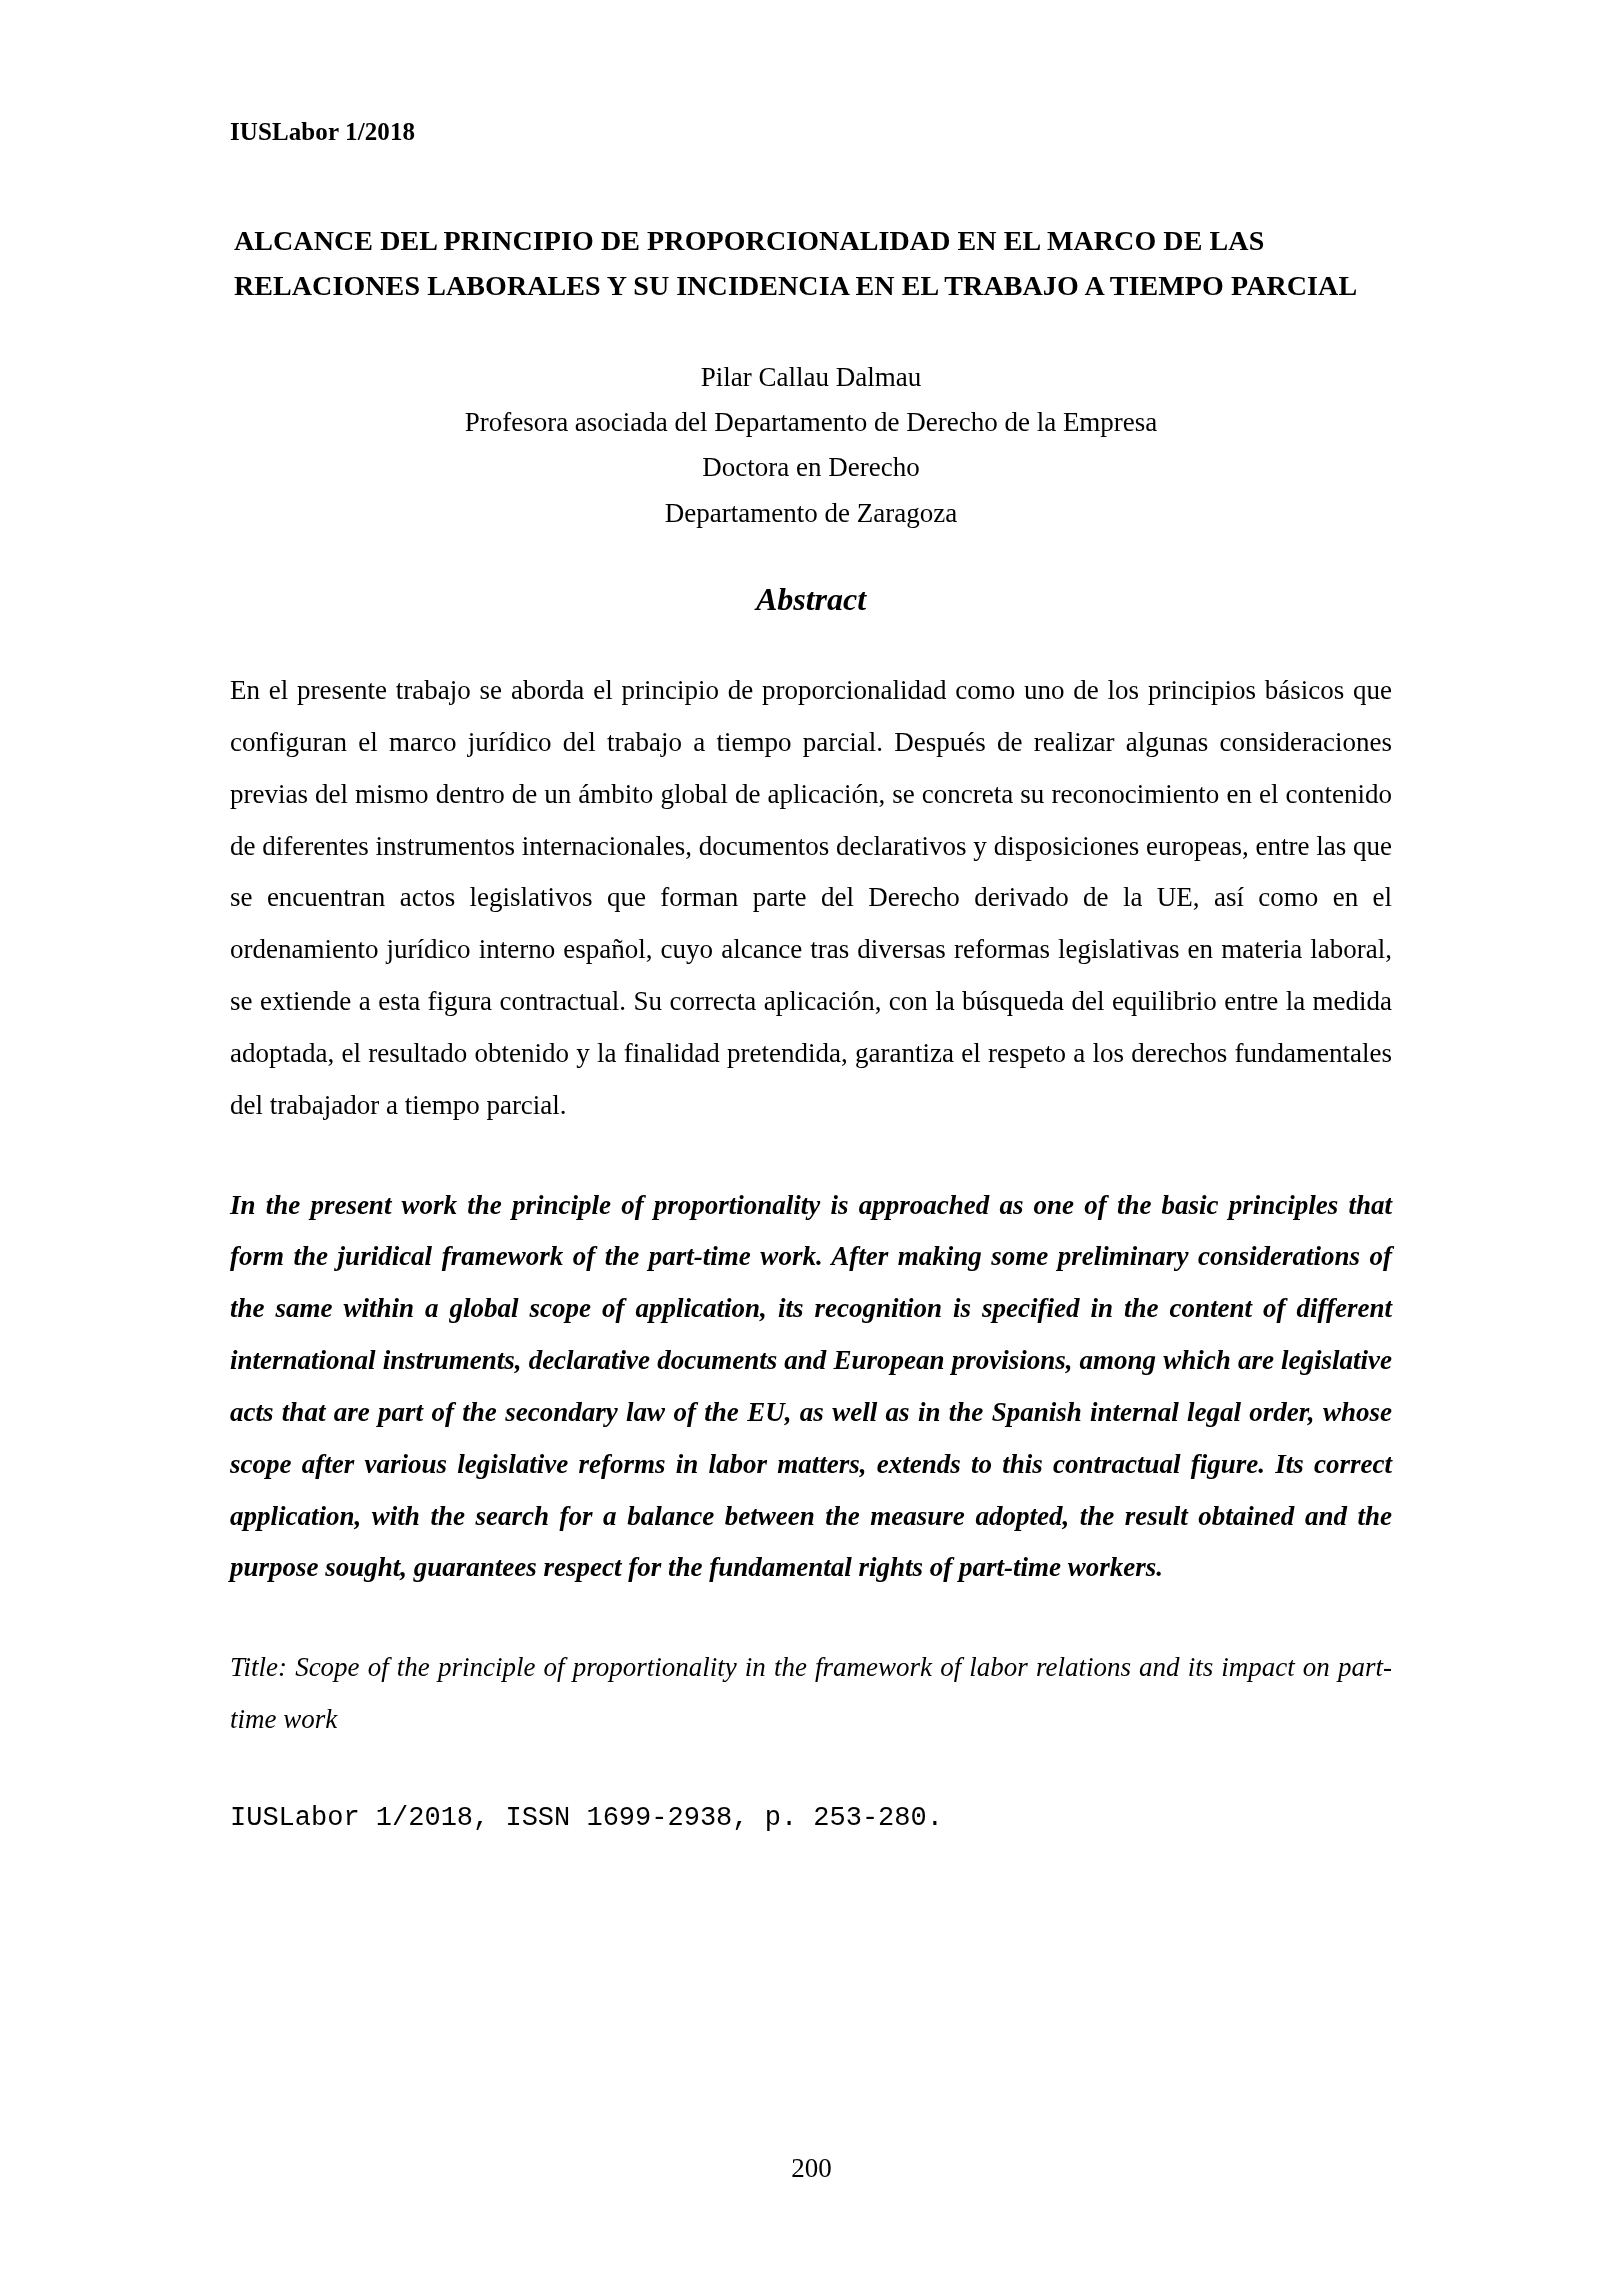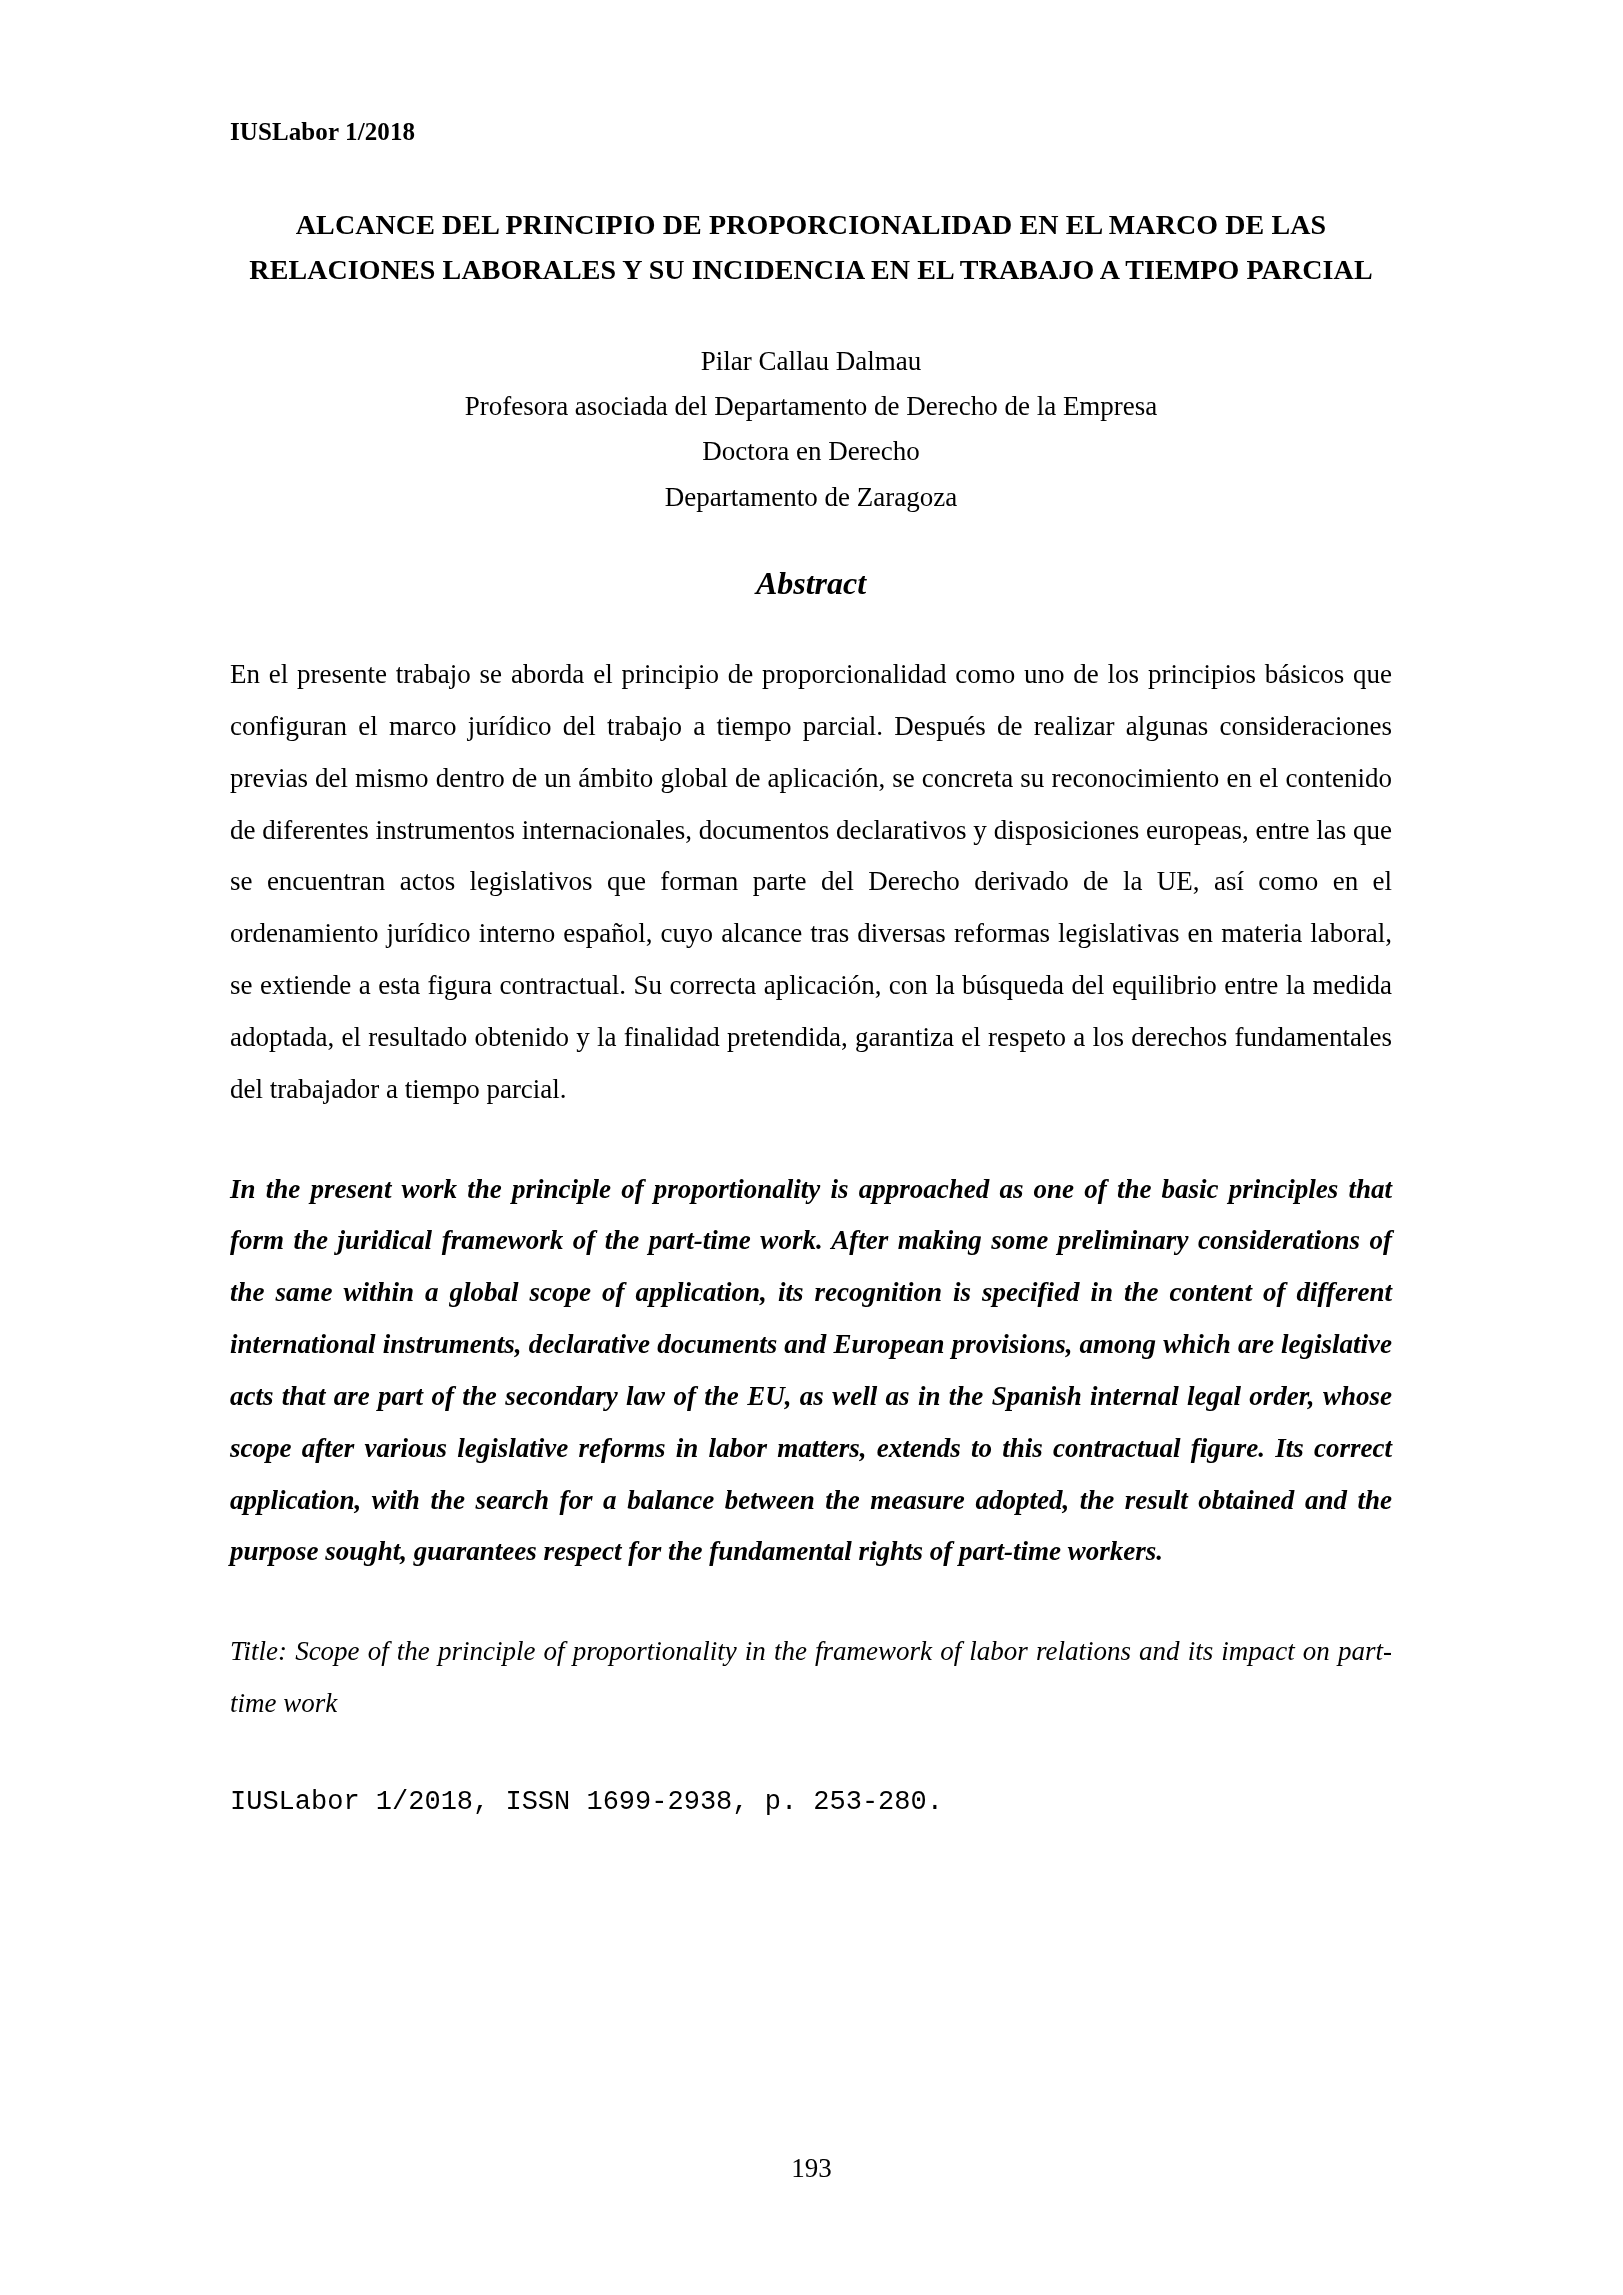--- a/index.html
+++ b/index.html
@@ -33,22 +33,22 @@
   .running-head {
     margin-top: 117px;
     font-size: 25px;
     font-weight: bold;
     line-height: 1.2;
     letter-spacing: 0.1px;
   }
 
   
   .article-title {
-    margin-top: 55px;
-    text-align: center;
+    margin-top: 71px;
+    text-align: left;
     font-size: 28px;
     font-weight: bold;
     line-height: 1.62;
     letter-spacing: 0.1px;
     padding: 0 3.9px;
   }
 
   
   .author-block {
     margin-top: 46px;
@@ -117,16 +117,16 @@
     <p class="para para-abstract-es">En el presente trabajo se aborda el principio de proporcionalidad como uno de los principios básicos que configuran el marco jurídico del trabajo a tiempo parcial. Después de realizar algunas consideraciones previas del mismo dentro de un ámbito global de aplicación, se concreta su reconocimiento en el contenido de diferentes instrumentos internacionales, documentos declarativos y disposiciones europeas, entre las que se encuentran actos legislativos que forman parte del Derecho derivado de la UE, así como en el ordenamiento jurídico interno español, cuyo alcance tras diversas reformas legislativas en materia laboral, se extiende a esta figura contractual. Su correcta aplicación, con la búsqueda del equilibrio entre la medida adoptada, el resultado obtenido y la finalidad pretendida, garantiza el respeto a los derechos fundamentales del trabajador a tiempo parcial.</p>
 
     <p class="para italic para-abstract-en">In the present work the principle of proportionality is approached as one of the basic principles that form the juridical framework of the part-time work. After making some preliminary considerations of the same within a global scope of application, its recognition is specified in the content of different international instruments, declarative documents and European provisions, among which are legislative acts that are part of the secondary law of the EU, as well as in the Spanish internal legal order, whose scope after various legislative reforms in labor matters, extends to this contractual figure. Its correct application, with the search for a balance between the measure adopted, the result obtained and the purpose sought, guarantees respect for the fundamental rights of part-time workers.</p>
 
     <p class="para italic para-title-en">Title: Scope of the principle of proportionality in the framework of labor relations and its impact on part-time work</p>
 
     <p class="para para-citation">IUSLabor 1/2018, ISSN 1699-2938, p. 253-280.</p>
 
   </div>
 
-  <div class="page-number">193</div>
+  <div class="page-number">200</div>
 
 </div>
 
 
 </body></html>

